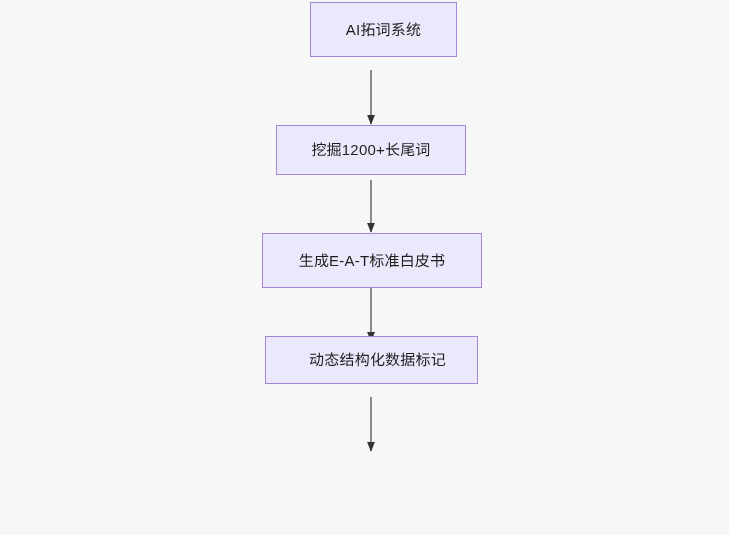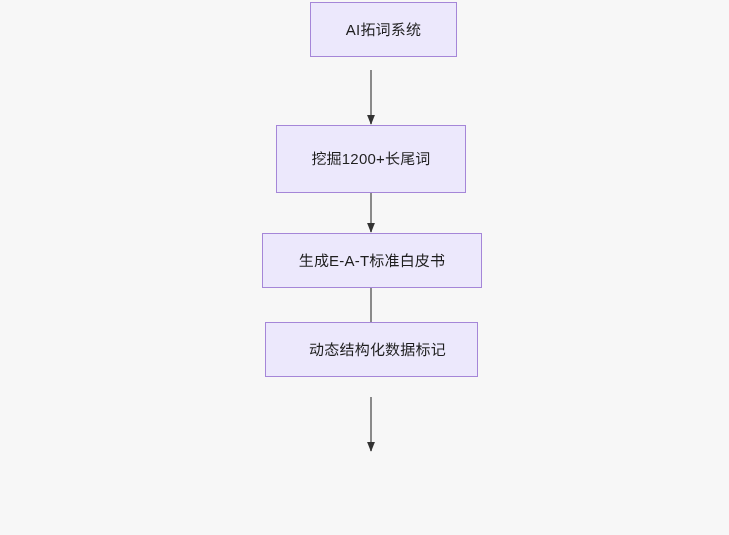--- a/index.html
+++ b/index.html
@@ -38,23 +38,23 @@
     color: #1f1f1f;
     font-size: 15px;
     line-height: 1.2;
     letter-spacing: 0.2px;
     white-space: nowrap;
     font-family: "Liberation Sans", "DejaVu Sans", sans-serif;
   }
 
   
   #node-0 { left: 298px; top: 2px;  width: 147px; height: 55px; margin-left: 12px; }
-  #node-1 { left: 276px; top: 125px; width: 190px; height: 68px; }
+  #node-1 { left: 276px; top: 125px; width: 190px; height: 50px; }
   #node-2 { left: 262px; top: 233px; width: 220px; height: 55px; }
-  #node-3 { left: 265px; top: 322px; width: 213px; height: 55px; padding-left: 12px; }
+  #node-3 { left: 265px; top: 336px; width: 213px; height: 48px; padding-left: 12px; }
   #node-4 { left: 253px; top: 452px; width: 237px; height: 55px; }
 
   
   .edge {
     position: absolute;
     left: 0;
     top: 0;
     width: 729px;
     height: 535px;
     z-index: 1;

